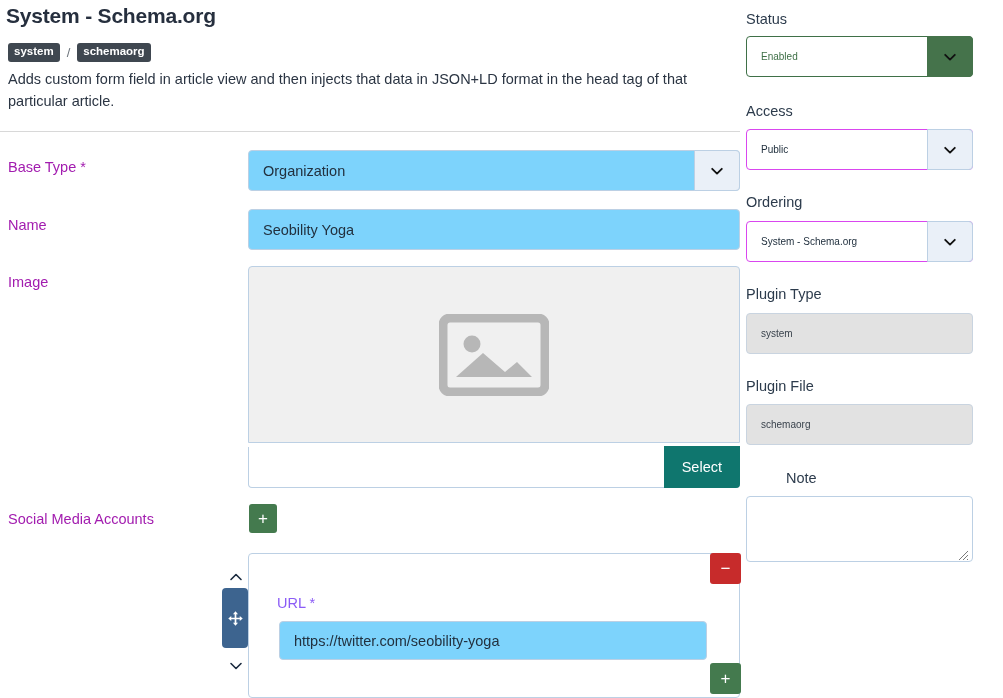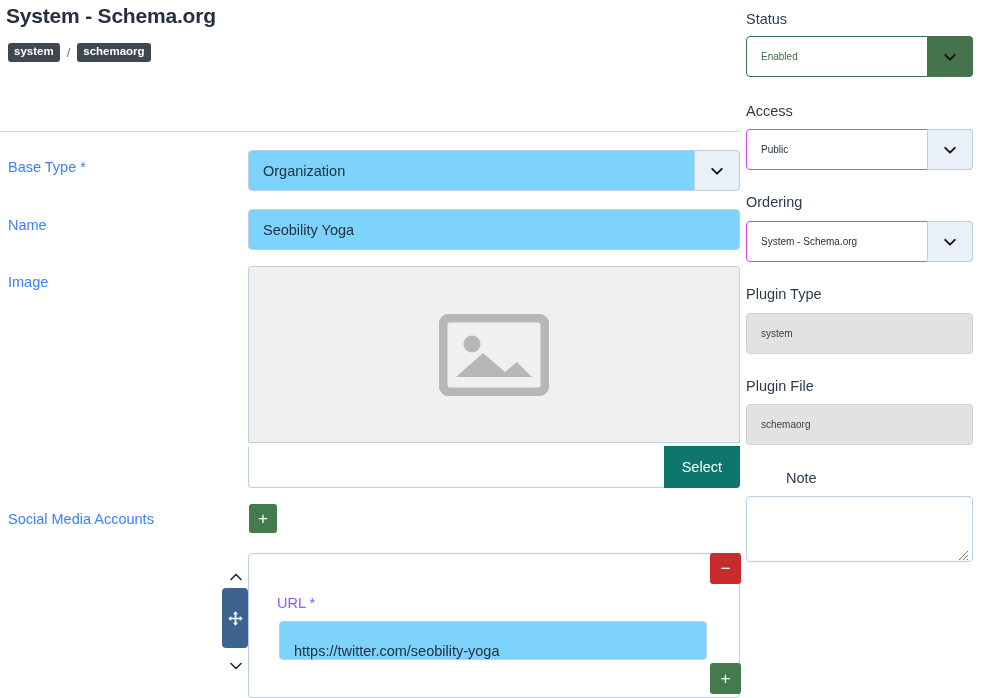--- a/index.html
+++ b/index.html
@@ -41,21 +41,21 @@
     font-size: 14.5px; color: #2b3543; line-height: 1.55;
   }
 
   .divider {
     position: absolute; left: 0px; top: 131px; width: 740px;
     height: 1px; background: #d8d8d8;
   }
 
   .field-label {
     position: absolute;
-    font-size: 14.5px; color: #3b82f6;
+    font-size: 14.5px; color: #a21caf;
   }
 
   
   .ctrl {
     position: absolute;
     background: #7dd3fc;
     border: 1px solid #bcd0e4;
     border-radius: 4px;
     font-size: 14.5px; color: #22313f;
     display: flex; align-items: center;
@@ -146,21 +146,21 @@
   .drag-handle {
     position: absolute; left: 0px; top: 30px;
     width: 26px; height: 60px;
     background: #3d648f;
     border-radius: 4px;
     display: flex; align-items: center; justify-content: center;
     cursor: move;
   }
 
   #url-label { position: absolute; left: 277px; top: 595px; font-size: 14.5px; color: #8b5cf6; }
-  #url-ctrl  { left: 279px; top: 621px; width: 428px; height: 39px; align-items: flex-end; }
+  #url-ctrl  { left: 279px; top: 621px; width: 428px; height: 39px; }
 
   
   .right { position: absolute; left: 741px; top: 0; width: 238px; height: 530px; }
   .side-label {
     position: absolute; font-size: 14.5px; color: #2c3b4c;
   }
   .side-ctrl {
     position: absolute; left: 5px; width: 227px; height: 41px;
     background: #fff; border: 1px solid #d946ef; border-radius: 4px;
     font-size: 10px; color: #22313f;
@@ -210,20 +210,21 @@
   <div class="left">
 
     <div class="page-title">System - Schema.org</div>
 
     <div class="badge-row">
       <span class="badge">system</span>
       <span class="badge-sep">/</span>
       <span class="badge">schemaorg</span>
     </div>
 
+    <div class="description">Adds custom form field in article view and then injects that data in JSON+LD format in the head tag of that particular article.</div>
 
     <div class="divider"></div>
 
     <div class="field-label" id="basetype-label">Base Type *</div>
     <div class="ctrl" id="basetype-ctrl">
       <span class="val">Organization</span>
       <span class="select-btn">
         <svg class="chev" viewBox="0 0 16 16">
           <path d="M2.5 5.5 L8 11 L13.5 5.5" fill="none" stroke="#111" stroke-width="2.1" stroke-linecap="round" stroke-linejoin="round"></path>
         </svg>

